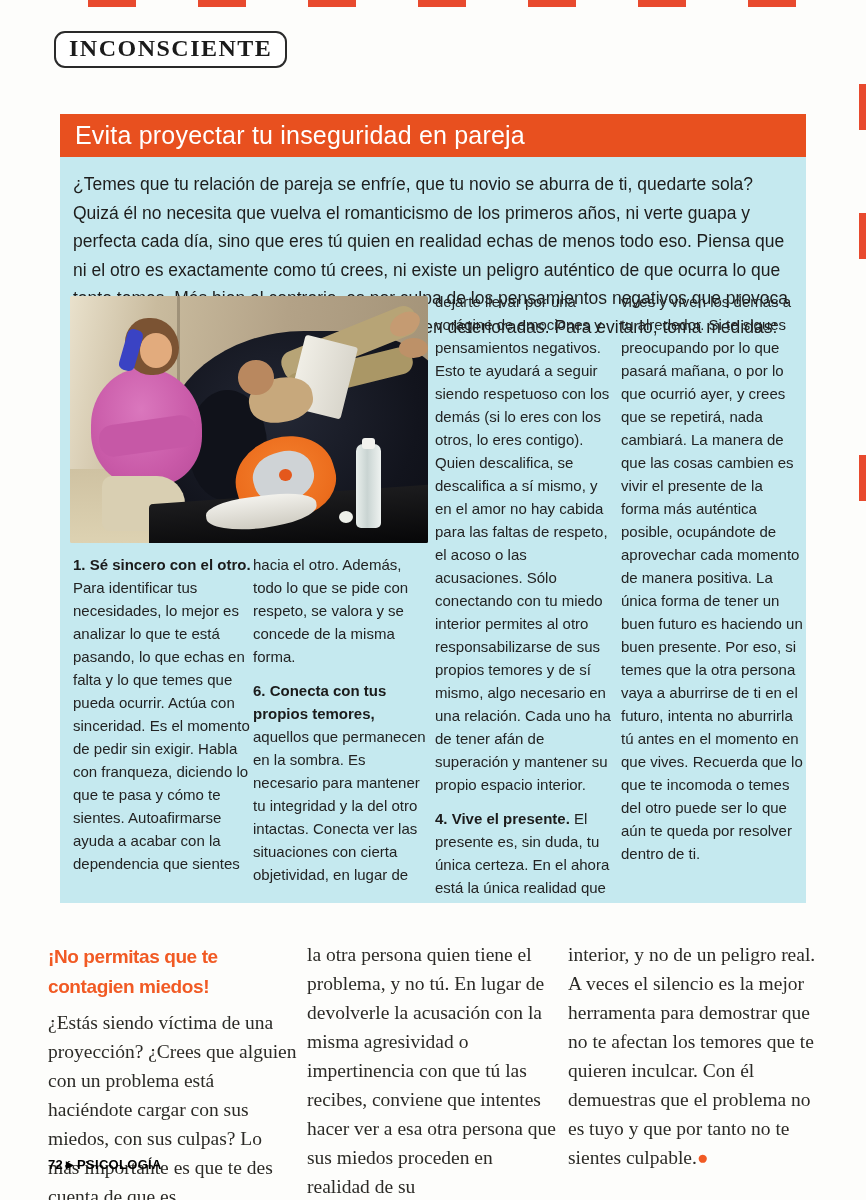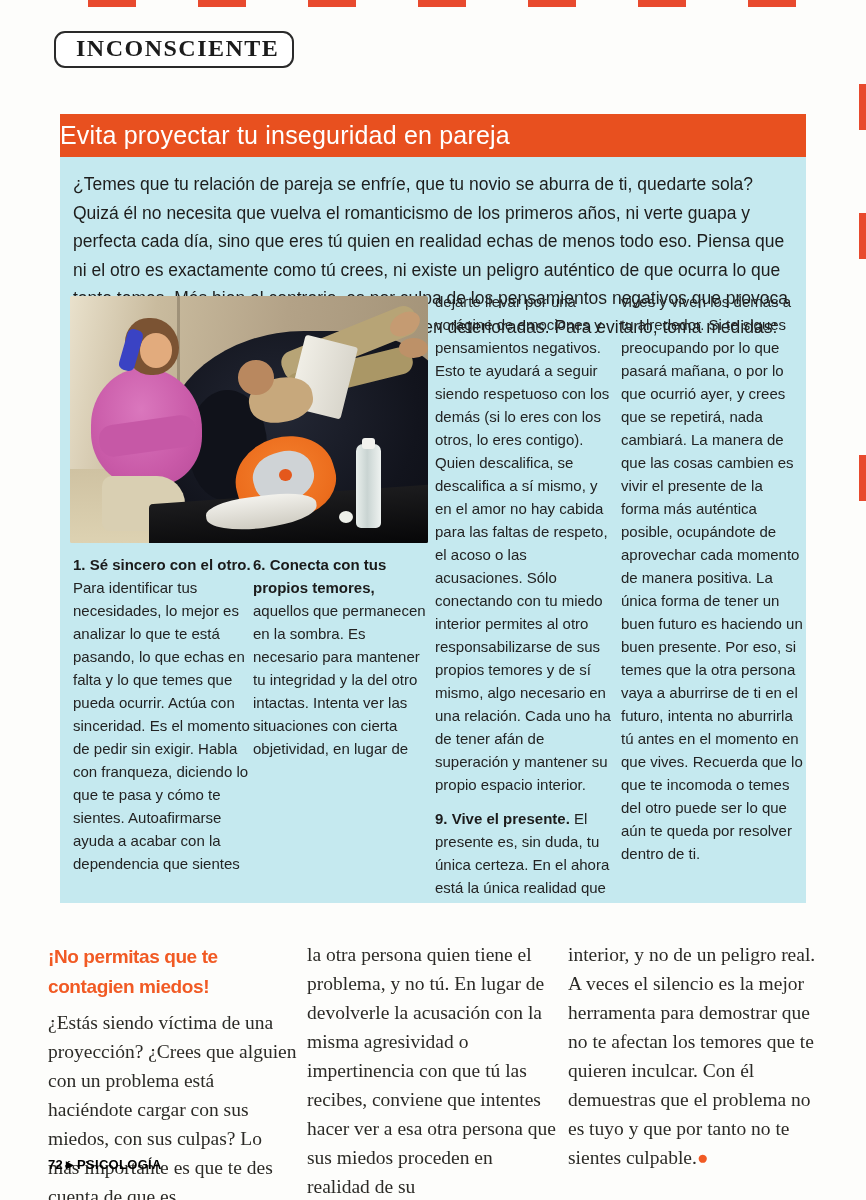--- a/index.html
+++ b/index.html
@@ -12,31 +12,31 @@
   }
 
   
   .cropmark-top { position:absolute; top:0; height:7px; width:48px; background:#e84a2e; }
   .cropmark-right { position:absolute; right:0; width:7px; height:46px; background:#e84a2e; }
 
   
   .section-tag {
     position:absolute; left:54px; top:31px;
     border:2px solid #2a2a2a; border-radius:11px;
-    padding:2px 13px 4px 20px;
+    padding:2px 13px 4px 13px;
     font-family:"Liberation Serif", serif;
     font-size:24px; font-weight:bold; letter-spacing:1.5px;
     color:#1b1b1b; background:#fff;
   }
 
   
   .banner {
     position:absolute; left:60px; top:114px; width:746px; height:43px;
     background:#e8501f; color:#fff;
-    font-size:25px; line-height:42px; 
+    font-size:25px; line-height:42px; padding-left:15px;
     letter-spacing:0.2px;
   }
 
   
   .panel {
     position:absolute; left:60px; top:157px; width:746px; height:746px;
     background:#c5e9ef;
   }
   .intro {
     position:absolute; left:13px; top:13px; width:722px;
@@ -173,30 +173,31 @@
   </div>
 
   <div class="pcol col1">
     <p>
       <strong>1. Sé sincero con el otro.</strong>
       <span>Para identificar tus necesidades, lo mejor es analizar lo que te está pasando, lo que echas en falta y lo que temes que pueda ocurrir. Actúa con sinceridad. Es el momento de pedir sin exigir. Habla con franqueza, diciendo lo que te pasa y cómo te sientes. Autoafirmarse ayuda a acabar con la dependencia que sientes</span>
     </p>
   </div>
 
   <div class="pcol col2">
+    <p>hacia el otro. Además, todo lo que se pide con respeto, se valora y se concede de la misma forma.</p>
     <p>
       <strong>6. Conecta con tus propios temores,</strong>
-      <span>aquellos que permanecen en la sombra. Es necesario para mantener tu integridad y la del otro intactas. Intenta ver las situaciones con cierta objetividad, en lugar de</span>
+      <span>aquellos que permanecen en la sombra. Es necesario para mantener tu integridad y la del otro intactas. Conecta ver las situaciones con cierta objetividad, en lugar de</span>
     </p>
   </div>
 
   <div class="pcol col3">
     <p>dejarte llevar por una vorágine de emociones y pensamientos negativos. Esto te ayudará a seguir siendo respetuoso con los demás (si lo eres con los otros, lo eres contigo). Quien descalifica, se descalifica a sí mismo, y en el amor no hay cabida para las faltas de respeto, el acoso o las acusaciones. Sólo conectando con tu miedo interior permites al otro responsabilizarse de sus propios temores y de sí mismo, algo necesario en una relación. Cada uno ha de tener afán de superación y mantener su propio espacio interior.</p>
     <p>
-      <strong>9. Vive el presente.</strong>
+      <strong>4. Vive el presente.</strong>
       <span>El presente es, sin duda, tu única certeza. En el ahora está la única realidad que</span>
     </p>
   </div>
 
   <div class="pcol col4">
     <p>vives y viven los demás a tu alrededor. Si te sigues preocupando por lo que pasará mañana, o por lo que ocurrió ayer, y crees que se repetirá, nada cambiará. La manera de que las cosas cambien es vivir el presente de la forma más auténtica posible, ocupándote de aprovechar cada momento de manera positiva. La única forma de tener un buen futuro es haciendo un buen presente. Por eso, si temes que la otra persona vaya a aburrirse de ti en el futuro, intenta no aburrirla tú antes en el momento en que vives. Recuerda que lo que te incomoda o temes del otro puede ser lo que aún te queda por resolver dentro de ti.</p>
   </div>
 
 </div>
 

